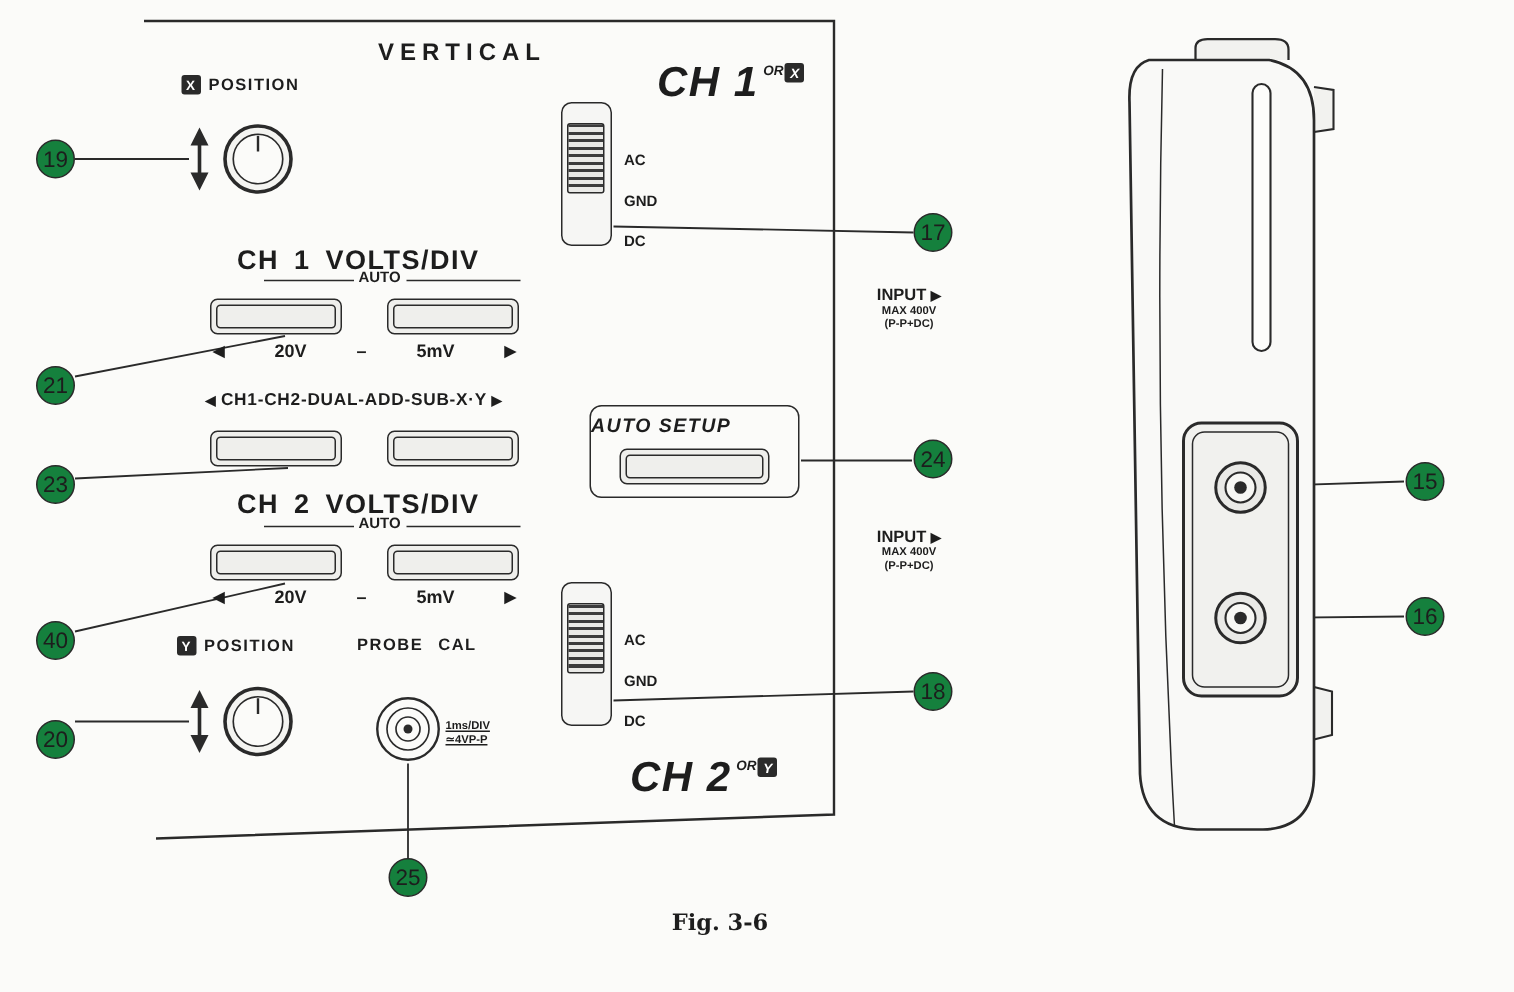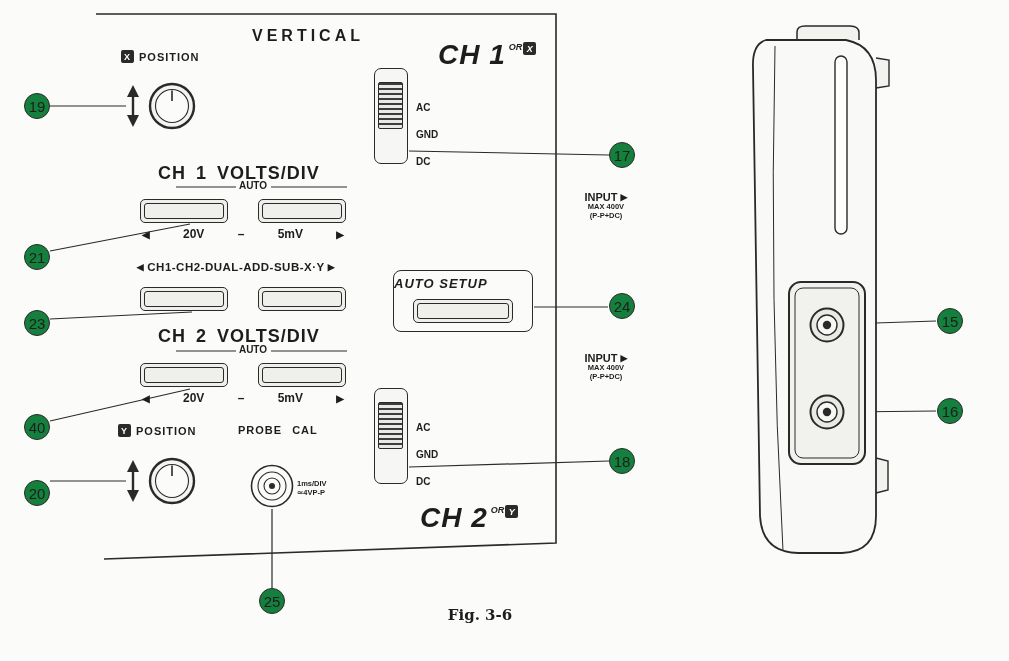--- a/index.html
+++ b/index.html
@@ -32,21 +32,21 @@
   .switch { position:absolute; width:34px; height:96px; border:1.8px solid #2a2a2a; border-radius:7px; background:#f6f6f4; }
   .switch .slider { position:absolute; left:3px; top:13px; width:25px; height:47px; border:1.2px solid #2a2a2a;
                     border-radius:2px; background:repeating-linear-gradient(180deg,#3c3c3c 0 2px,#e9e9e6 2px 5px); }
   .cpl { font-size:10px;margin-top:21px; }
   .asetup { position:absolute; left:393px; top:270px; width:140px; height:62px; border:1.6px solid #2a2a2a; border-radius:8px; }
   .asetup .alabel { position:absolute; top:5px; width:100%; text-align:left; font-size:13px; font-weight:bold; letter-spacing:1px;font-style:italic; }
   .inputblk { position:absolute; width:100px; text-align:center; font-weight:bold; }
   .inputblk .l1 { display:flex; justify-content:center; align-items:center; gap:3px; font-size:11px; }
   .inputblk .l1 .tri { font-size:9px; }
   .inputblk .sm { font-size:7.5px; line-height:8.5px; }
-  .spec { position:absolute; font-size:7.5px; font-weight:bold; line-height:9px; }
+  .spec { position:absolute; font-size:7.5px; font-weight:bold; line-height:9px;text-decoration:underline; }
 </style>
 </head>
 <body>
 
 <div class="stage">
 
   <svg class="layer" width="1009" height="661" viewBox="0 0 1009 661">
 
     <path d="M 96,14 L 556,14 L 556,543 L 104,559" stroke="#2a2a2a" stroke-width="1.6" fill="none"></path>
 
@@ -217,20 +217,20 @@
     <div>1ms/DIV</div>
     <div>≃4VP-P</div>
   </div>
 
   <div class="heading" style="left:420px; top:505px;">
     <span class="big">CH 2</span>
     <span class="or">OR</span>
     <span class="boxsym">Y</span>
   </div>
 
-  <div class="callout" style="left:259px; top:588px;">25</div>
+  <div class="callout" style="left:259px; top:572px;">25</div>
 
   <div class="callout" style="left:937px; top:308px;">15</div>
   <div class="callout" style="left:937px; top:398px;">16</div>
 
   <div class="caption" style="left:410px; top:606px; width:140px;">Fig. 3-6</div>
 
 </div>
 
 </body></html>

